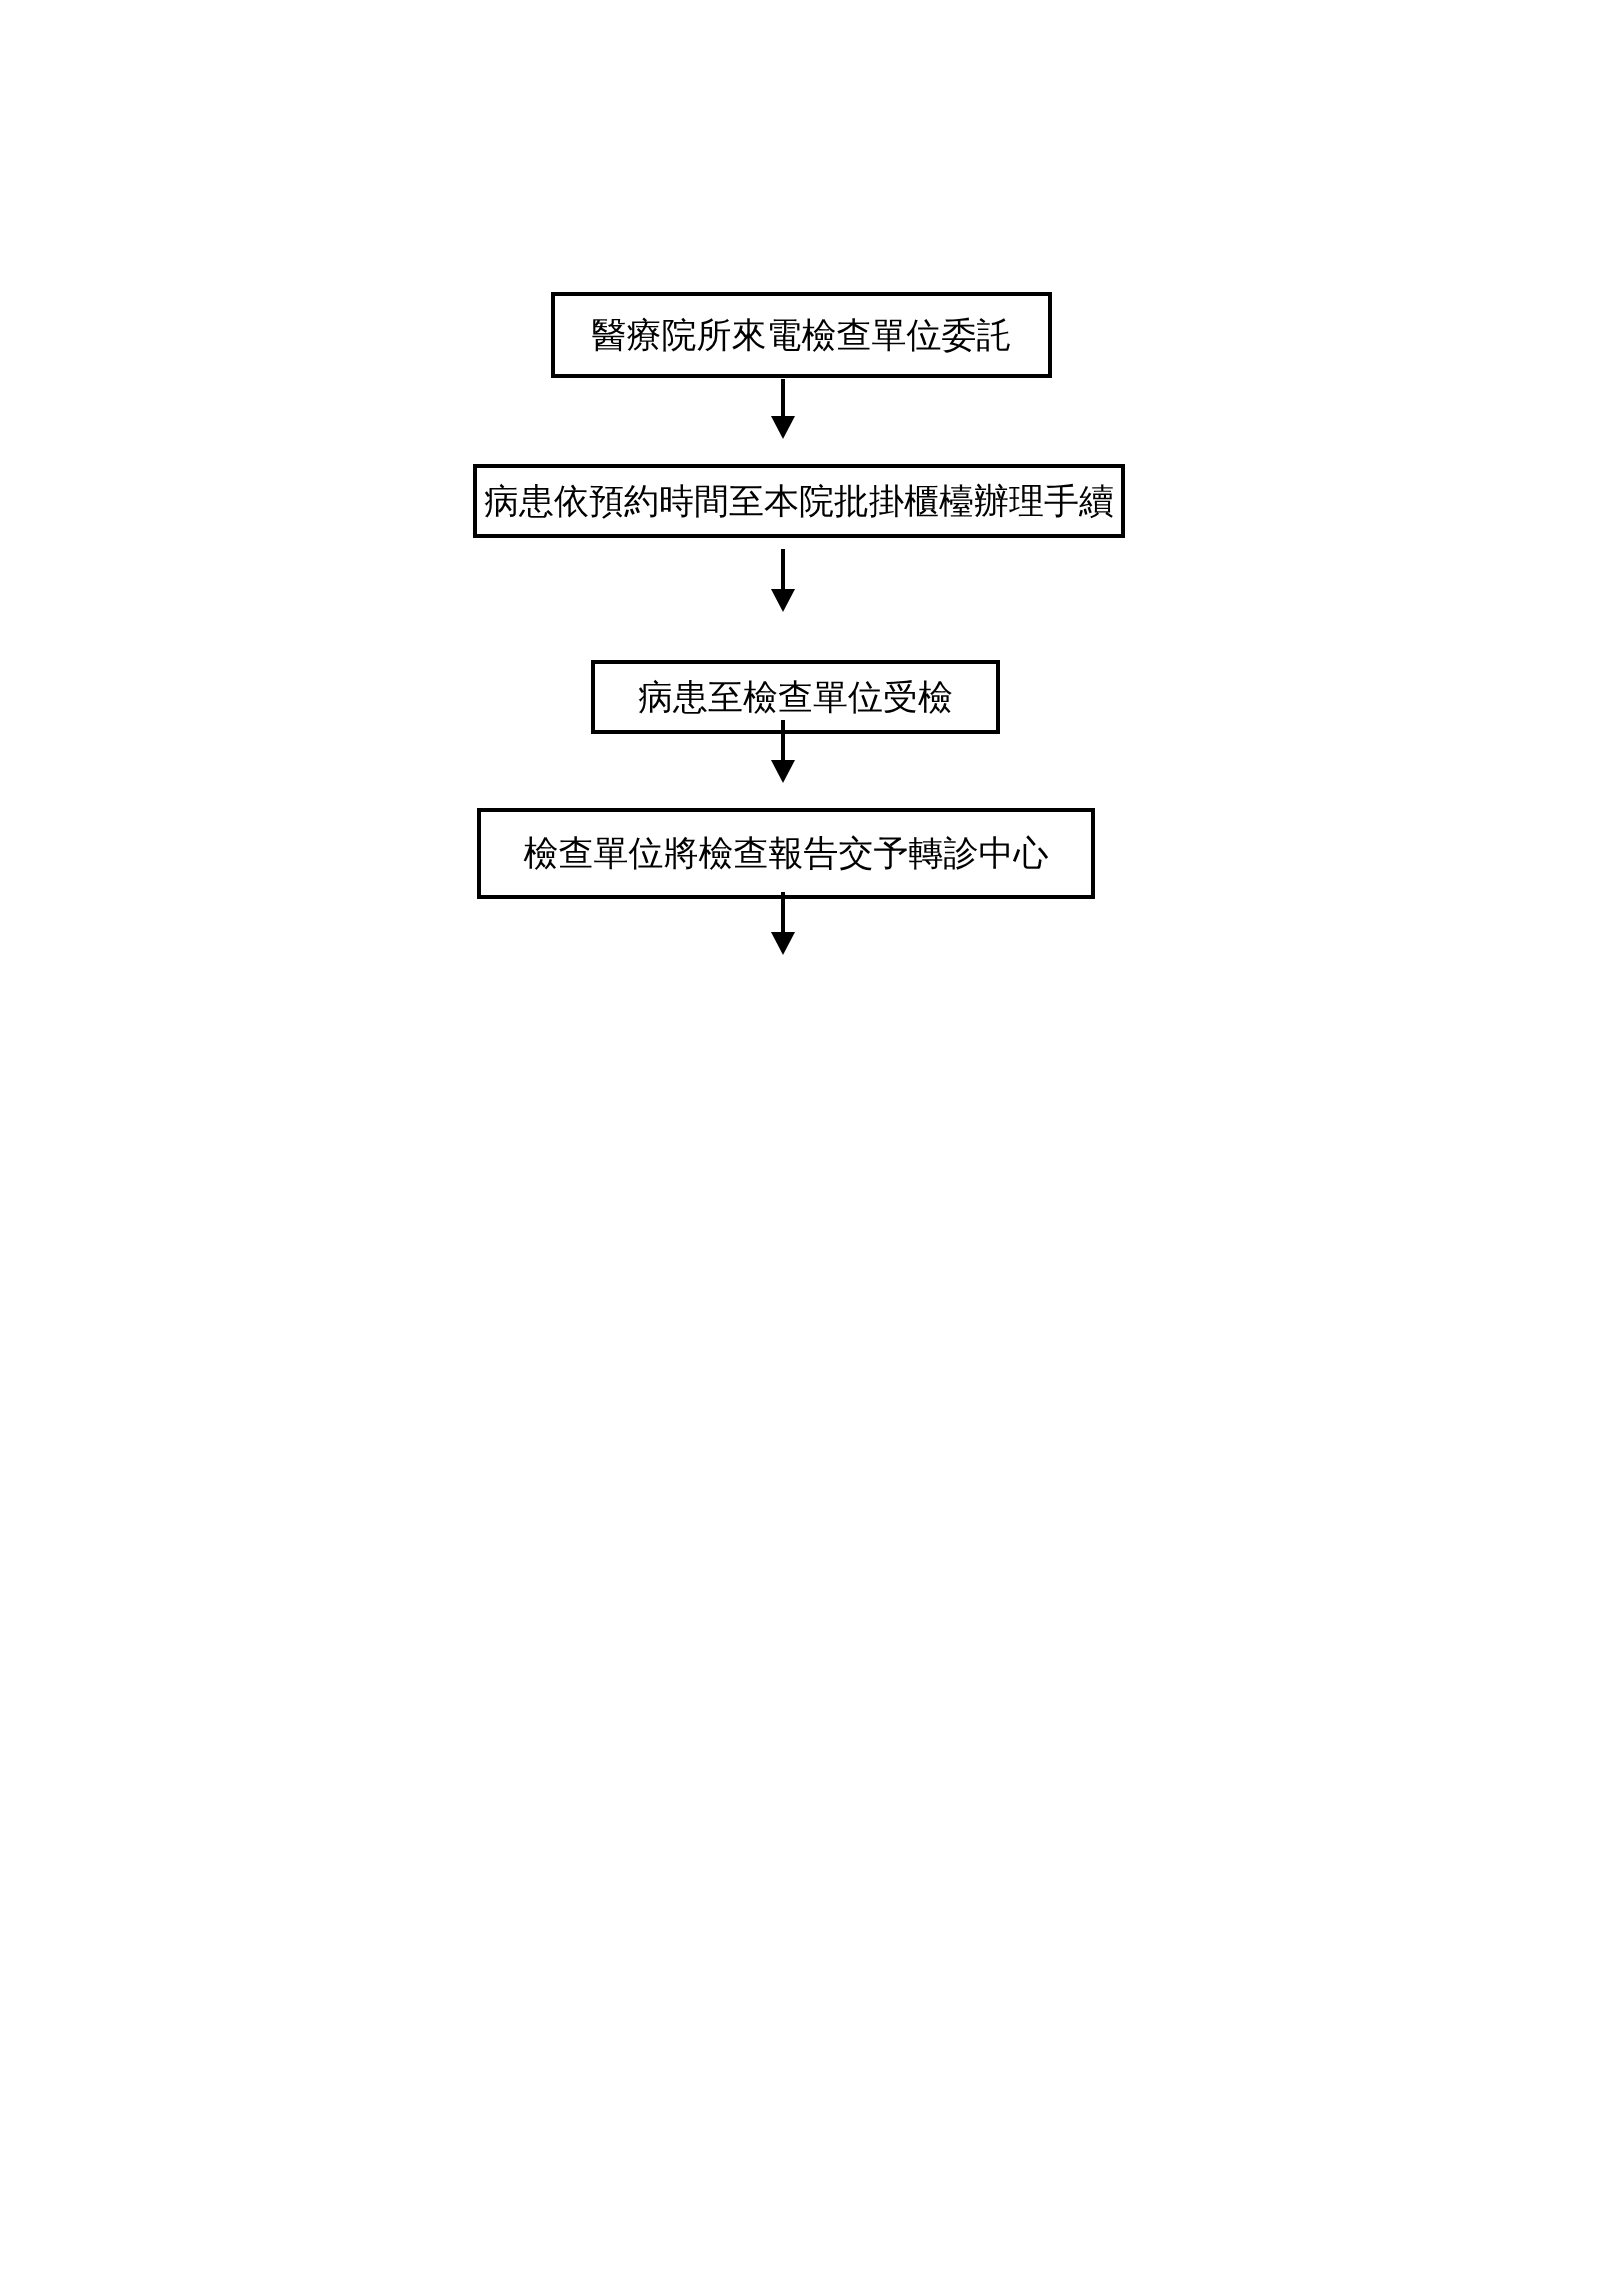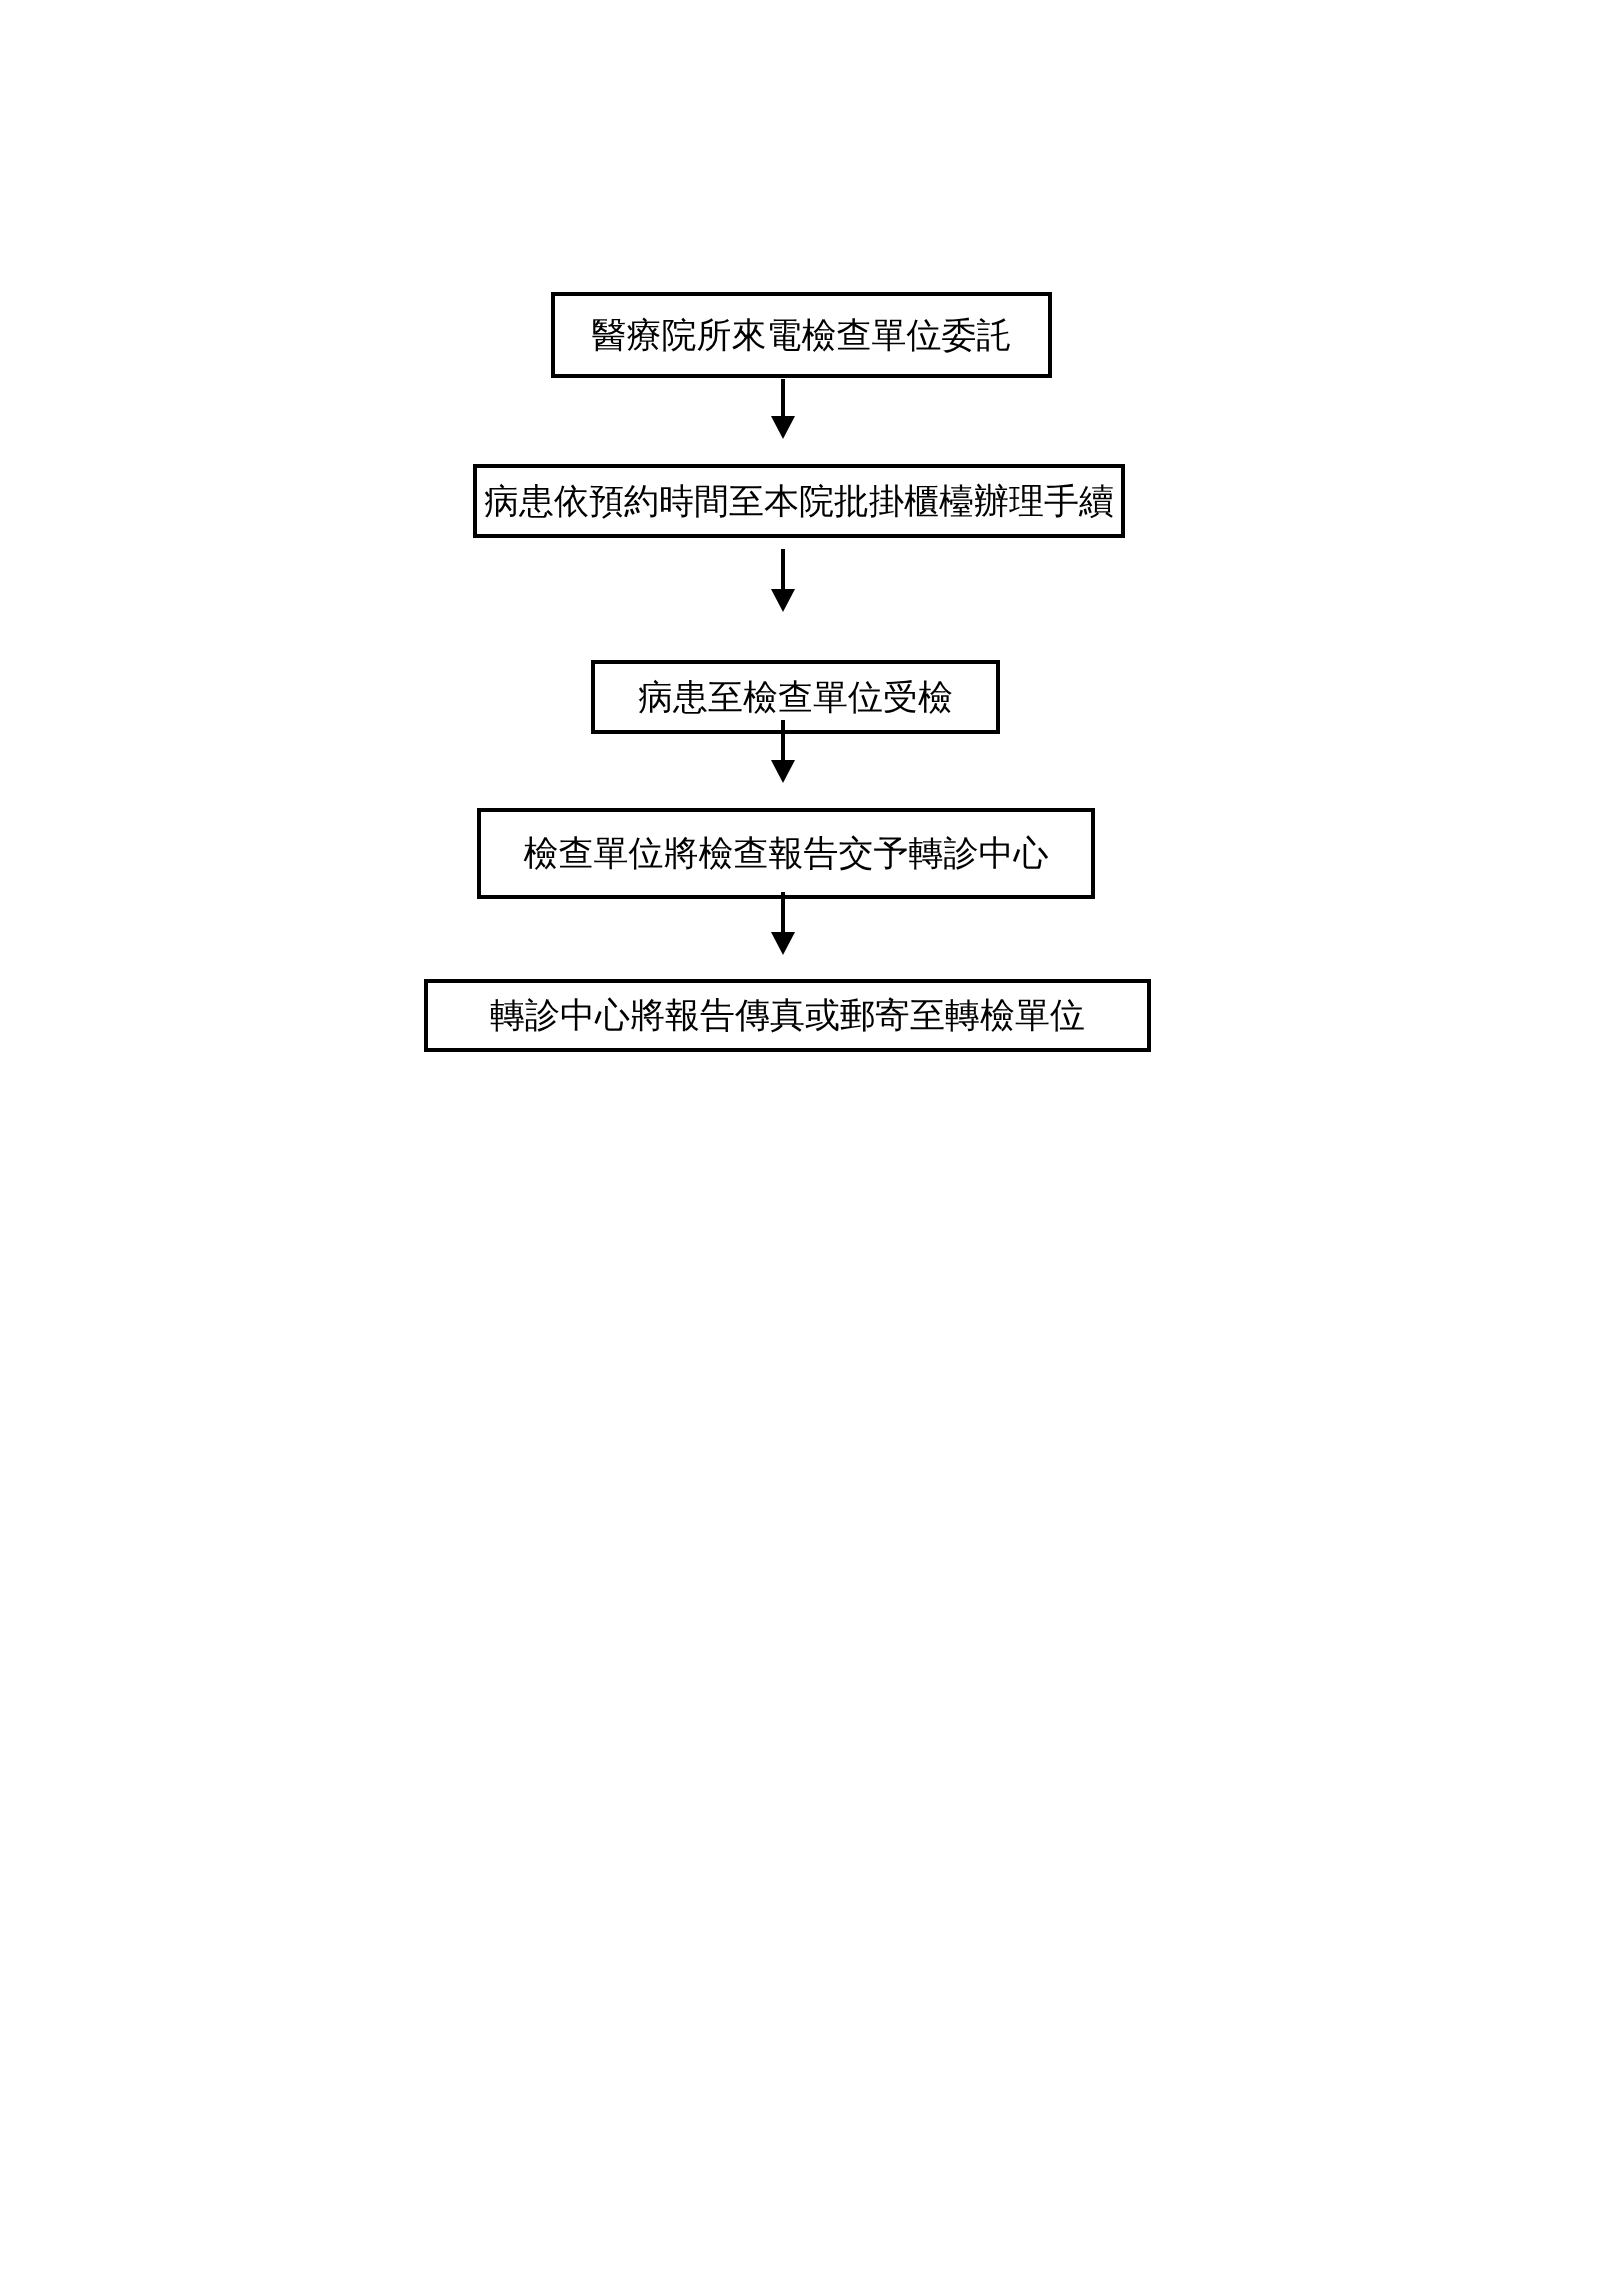--- a/index.html
+++ b/index.html
@@ -98,18 +98,15 @@
 
   <div class="flow-box box4">
     <span>檢查單位將檢查報告交予轉診中心</span>
   </div>
 
   <div class="arrow arrow4">
     <div class="stem"></div>
     <div class="head"></div>
   </div>
 
-  <div class="flow-box box5">
-    <span>轉診中心將報告傳真或郵寄至轉檢單位</span>
-  </div>
 
 </div>
 
 
 </body></html>

